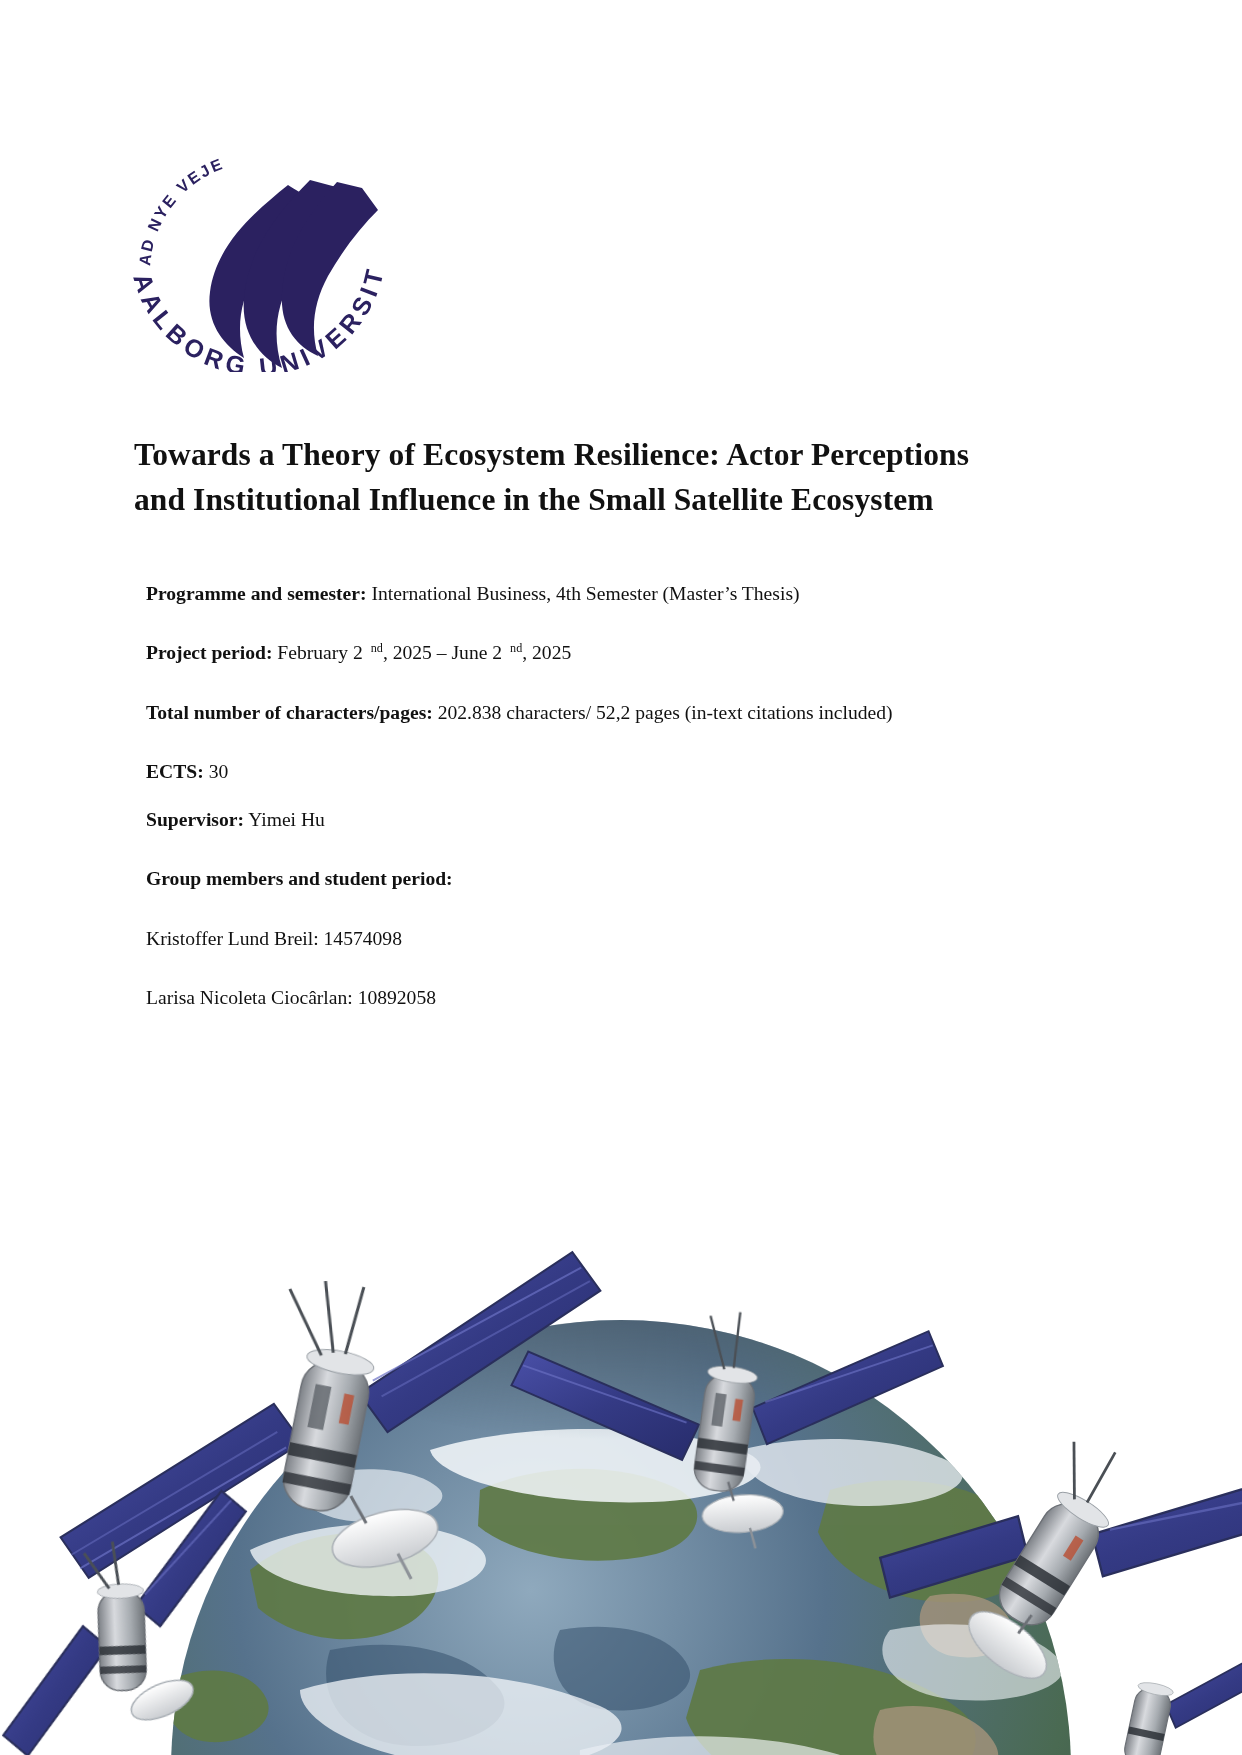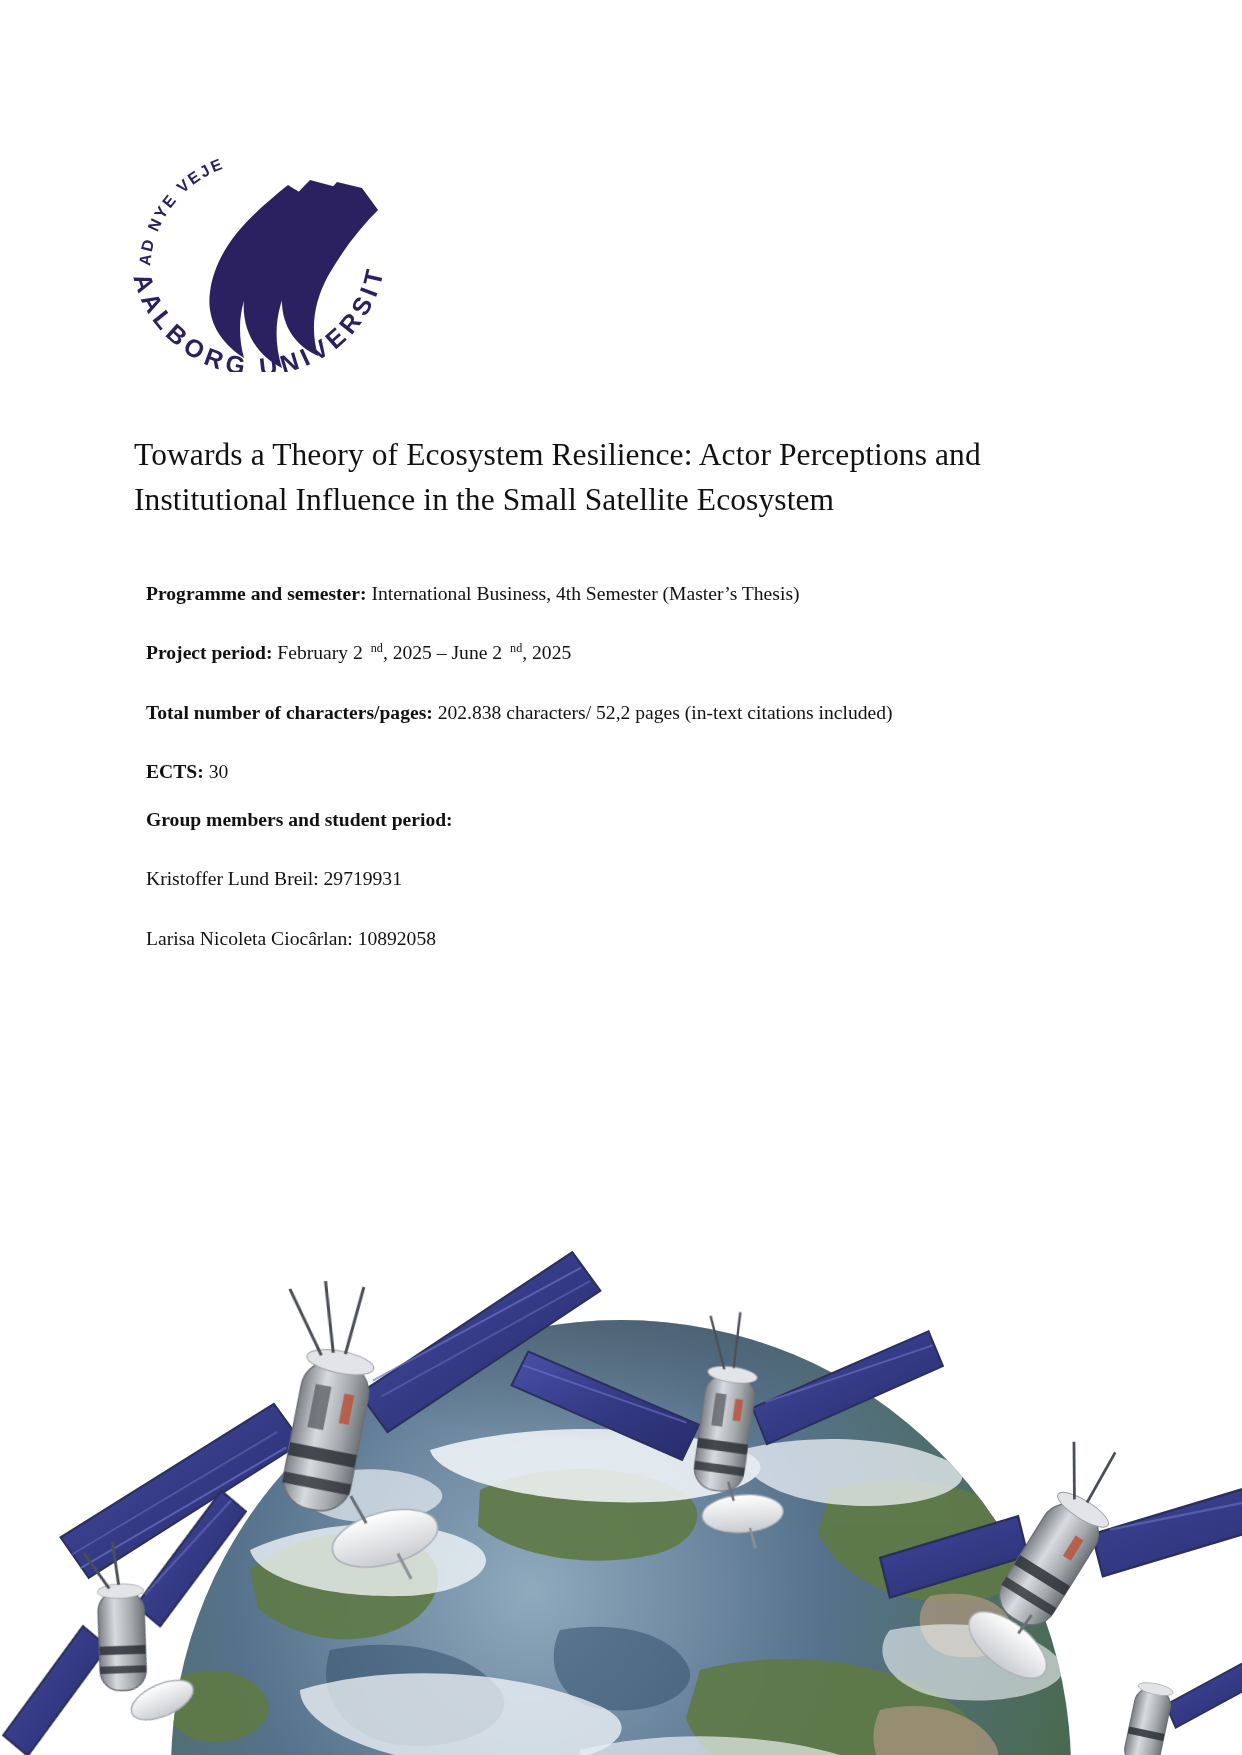--- a/index.html
+++ b/index.html
@@ -36,21 +36,21 @@
   .logo-svg { display: block; width: 300px; height: 250px; }
 
   
   .title {
     position: absolute;
     left: 134px;
     top: 412px;
     width: 870px;
     font-size: 31.5px;
     line-height: 1.42;
-    font-weight: 400;
+    font-weight: 700;
     letter-spacing: 0.1px;
     color: #111111;
   }
 
   
   .meta {
     position: absolute;
     left: 146px;
     top: 581px;
     width: 880px;
@@ -131,26 +131,30 @@
     <p class="row">
       <b>Total number of characters/pages:</b>
       <span>202.838 characters/ 52,2 pages (in-text citations included)</span>
     </p>
 
     <p class="row gap-lg">
       <b>ECTS:</b>
       <span>30</span>
     </p>
 
+    <p class="row">
+      <b>Supervisor:</b>
+      <span>Yimei Hu</span>
+    </p>
 
     <p class="row">
       <b>Group members and student period:</b>
     </p>
 
-    <p class="row">Kristoffer Lund Breil: 29719931</p>
+    <p class="row">Kristoffer Lund Breil: 14574098</p>
     <p class="row">Larisa Nicoleta Ciocârlan: 10892058</p>
   </div>
 
   <div class="art">
     <svg width="1242" height="605" viewBox="0 0 1242 605" xmlns="http://www.w3.org/2000/svg" aria-hidden="true">
       <defs>
         <radialGradient id="earthG" cx="40%" cy="30%" r="78%">
           <stop offset="0%" stop-color="#8fa9bd"></stop>
           <stop offset="42%" stop-color="#56728c"></stop>
           <stop offset="78%" stop-color="#4a6a52"></stop>

